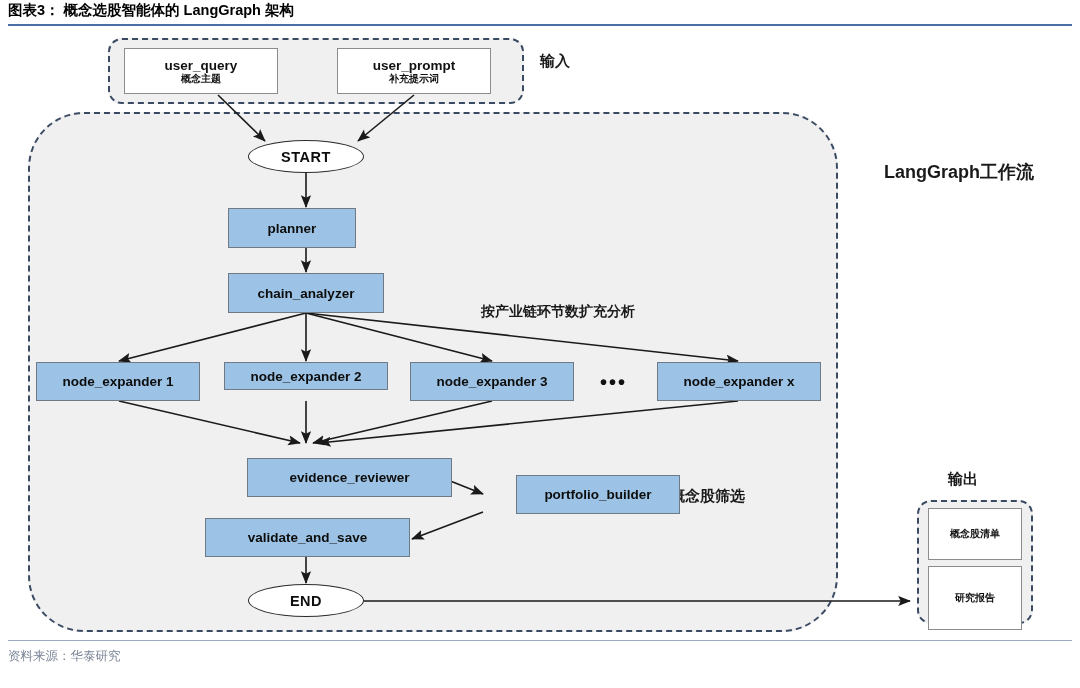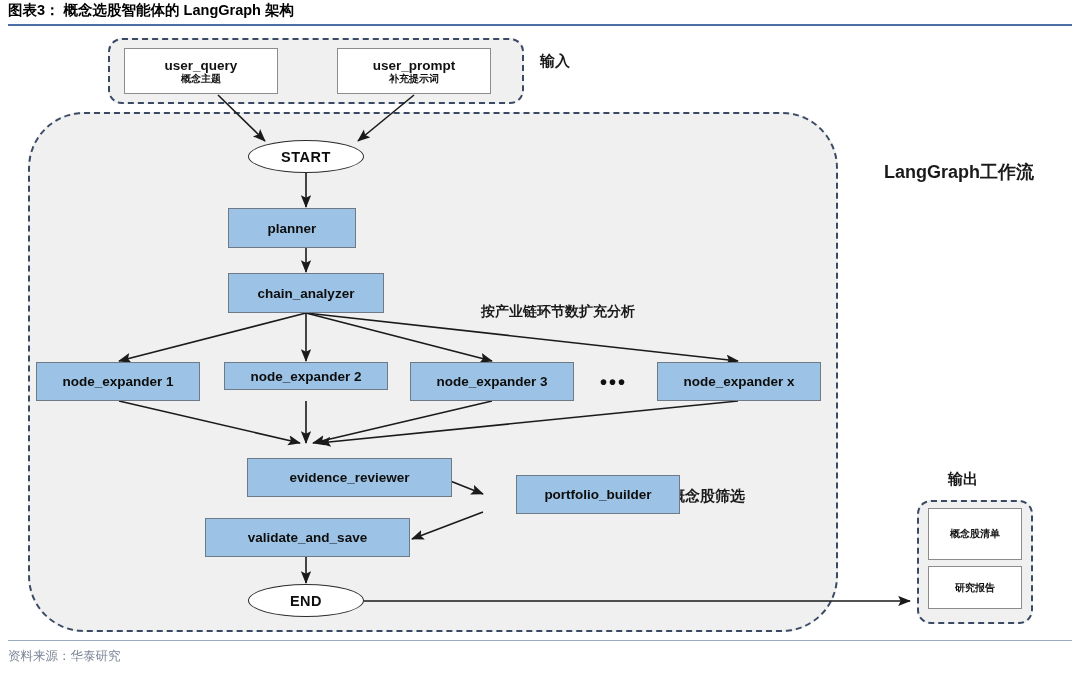--- a/index.html
+++ b/index.html
@@ -242,20 +242,20 @@
   <div class="dots" style="left:600px; top:372px;">•••</div>
   <div class="bbox" style="left:657px; top:362px; width:164px; height:39px;">node_expander x</div>
 
   <div class="bbox" style="left:205px; top:458px; width:205px; height:39px;margin-left:42px;">evidence_reviewer</div>
   <div class="bbox" style="left:484px; top:475px; width:164px; height:39px;margin-left:32px;">portfolio_builder</div>
   <div class="bbox" style="left:205px; top:518px; width:205px; height:39px;">validate_and_save</div>
 
   <div class="wbox" style="left:928px; top:508px; width:94px; height:52px;">
     <span class="cn">概念股清单</span>
   </div>
-  <div class="wbox" style="left:928px; top:566px; width:94px; height:43px;">
+  <div class="wbox" style="left:928px; top:566px; width:94px; height:64px;">
     <span class="cn">研究报告</span>
   </div>
 
   <div class="footer-rule"></div>
   <div class="footer-text">资料来源：华泰研究</div>
 
 </div>
 
 </body></html>

